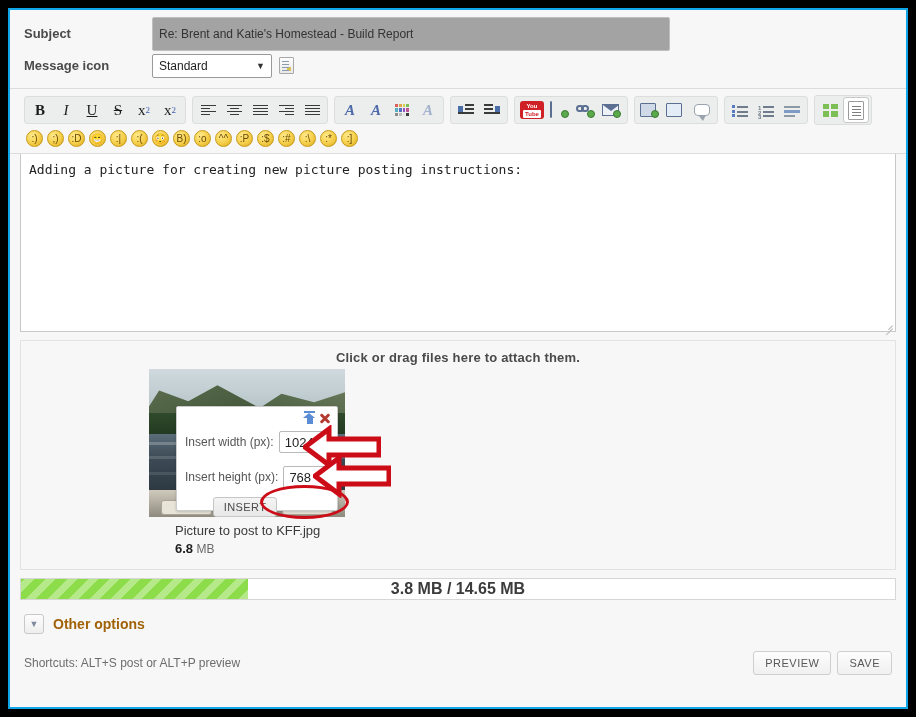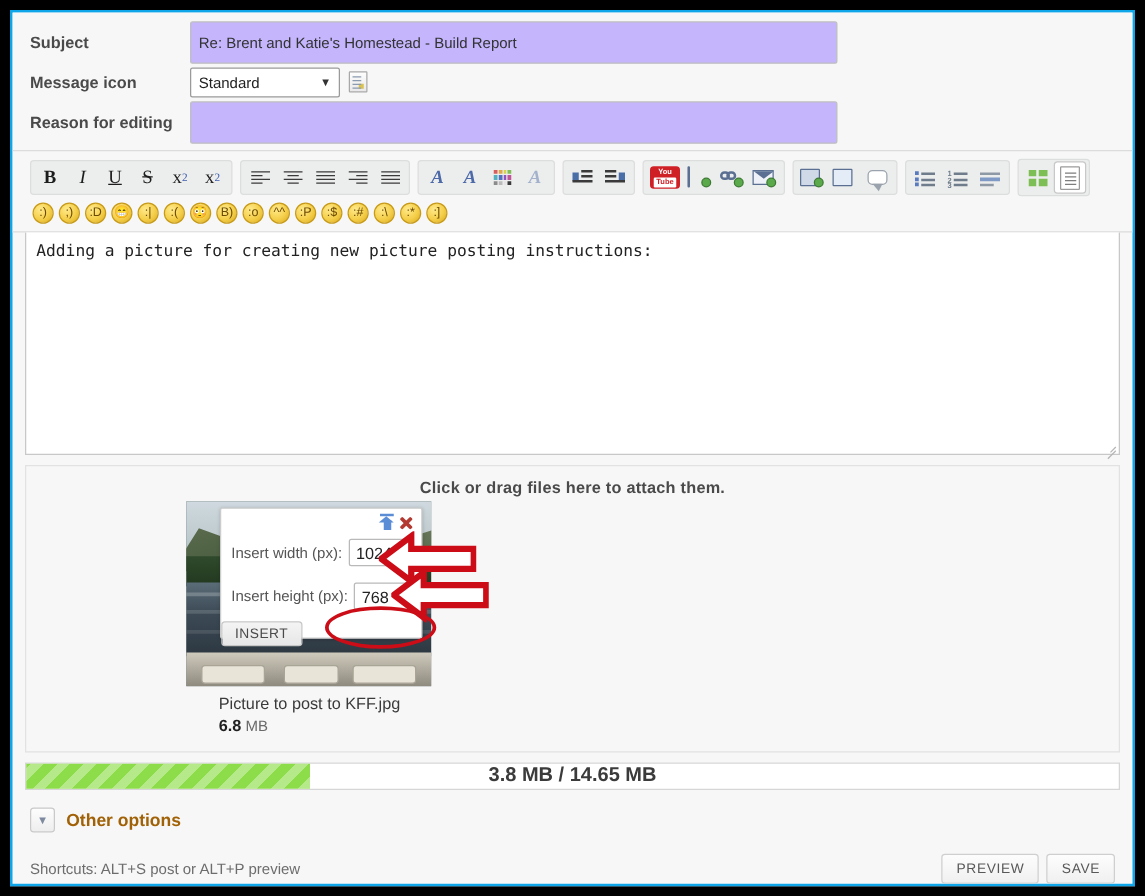--- a/index.html
+++ b/index.html
@@ -19,21 +19,21 @@
   }
 
   
   .form-area { padding: 8px 0 6px 0; background:#f7f7f7; }
   .frow { display:flex; align-items:center; height:31px; margin-bottom:1px; }
   .flabel {
     width:142px; padding-left:14px;
     font-size:13px; font-weight:bold; color:#4a4a4a;
   }
   .finput {
-    height:34px; border:1px solid #bfbfbf; background:#c4b5fd;
+    height:34px; border:1px solid #bfbfbf; background:#a3a3a3;
     font-size:12px; color:#333; padding:16px 6px;
     display:flex; align-items:center;
     font-family:"Liberation Sans", sans-serif;
     border-radius:2px;
   }
   #subject-input { width:518px; }
   #reason-input  { width:518px; }
   .select-box {
     width:120px; height:24px; border:1px solid #9a9a9a; background:#fff;
     font-size:12px; color:#222; padding:0 6px;
@@ -192,21 +192,21 @@
   .dlg-row.r1{ margin-top:24px; }
   .dlg-row.r2{ margin-top:13px; }
   .dlg-label{ font-size:12px; color:#555; }
   .dlg-input{
     width:45px; height:22px; border:1px solid #b9b9b9; background:#fff;
     font-size:13px; color:#222; display:flex; align-items:center; padding:0 5px;
     margin-left:5px; border-radius:2px;
   }
   .dlg-input.spin{ width:45px; justify-content:space-between; padding-right:3px; }
   .spinner{ display:flex; flex-direction:column; line-height:6px; color:#888; font-size:7px; }
-  .dlg-btn-row{ display:flex; justify-content:flex-start; padding-right:24px; margin-top:9px; }
+  .dlg-btn-row{ display:flex; justify-content:center; padding-right:24px; margin-top:9px; }
   .insert-btn{
     background:linear-gradient(#f4f4f4,#e7e7e7); border:1px solid #c6c6c6; border-radius:3px;
     font-size:11px; color:#4a4a4a; padding:3px 10px; letter-spacing:.4px;
   }
 
   
   .arrow{ position:absolute; z-index:30; }
   .arrow svg{ display:block; }
   .ellipse{
     position:absolute; z-index:31;
@@ -262,24 +262,20 @@
 
     <div class="frow">
       <div class="flabel">Message icon</div>
       <div class="select-box">
         <span>Standard</span>
         <span class="caret">▼</span>
       </div>
       <div class="msgicon-glyph"></div>
     </div>
 
-    <div class="frow">
-      <div class="flabel">Reason for editing</div>
-      <div class="finput" id="reason-input"></div>
-    </div>
 
   </div>
 
   <div class="toolbar-wrap">
     <div class="tb-row">
 
       <div class="tb-group">
         <div class="tb-btn serif">
             <b>B</b>
           </div>

